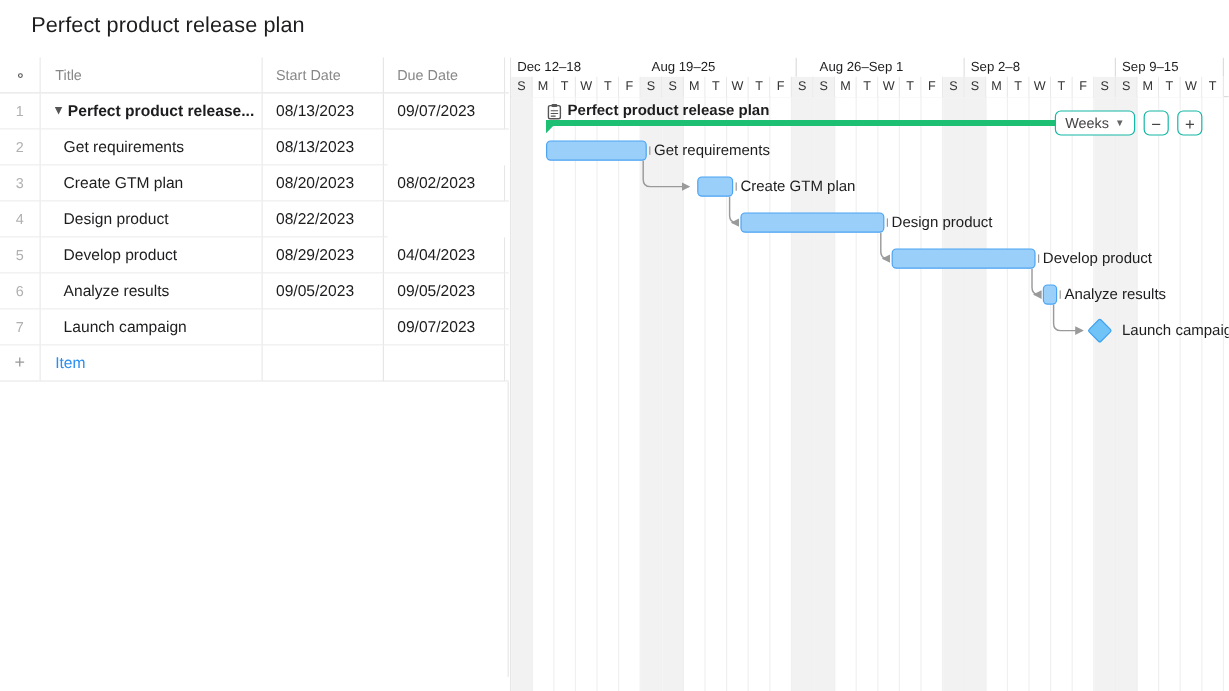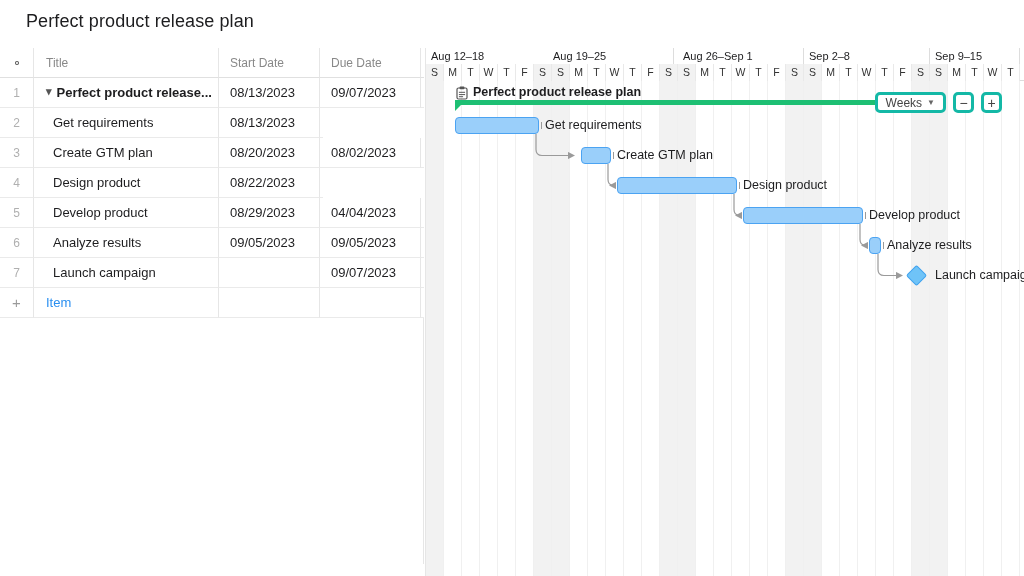--- a/index.html
+++ b/index.html
@@ -110,21 +110,21 @@
     white-space: nowrap;
   }
   .clip-icon { position:absolute; }
 
   
   .conn { position: absolute; overflow: visible; }
 
   
   .toolbar { position: absolute; right: 22px; top: 92px; display: flex; align-items: center; gap: 7px; }
   .tb-btn {
-    background: #fff; border: 3px solid #14b8a6; border-radius: 5px;
+    background: #fff; border: 1px solid #14b8a6; border-radius: 5px;
     height: 21px; display: flex; align-items: center; justify-content: center;
     color: #444; font-size: 12px; cursor: pointer;
   }
   .tb-zoom-select { padding: 0 8px; gap: 5px; }
   .tb-sq { width: 21px; font-size: 14px; line-height: 1; }
   .caret { font-size: 8px; color:#666; }
 </style>
 </head>
 <body>
 
@@ -214,22 +214,22 @@
       <div class="cell c-date"></div>
       <div class="cell c-tail"></div>
     </div>
 
     <div class="grid-filler"></div>
   </div>
 
   <div class="timeline">
 
     <div class="tl-weeks" id="weeks-row">
-        <div class="tl-week" style="left: 0px; width: 126px;">Aug 12–18</div>
-        <div class="tl-week" style="left: 122px; width: 126px;">Aug 19–25</div>
+        <div class="tl-week" style="left: 0px; width: 126px;">Dec 12–18</div>
+        <div class="tl-week" style="left: 112px; width: 126px;">Aug 19–25</div>
         <div class="tl-week" style="left: 252px; width: 126px;">Aug 26–Sep 1</div>
         <div class="tl-week" style="left: 378px; width: 126px;">Sep 2–8</div>
         <div class="tl-week" style="left: 504px; width: 90px;">Sep 9–15</div>
       </div>
     <div class="tl-days" id="days-row">
         <div class="tl-day we" style="left: 0px;">S</div>
         <div class="tl-day" style="left: 18px;">M</div>
         <div class="tl-day" style="left: 36px;">T</div>
         <div class="tl-day" style="left: 54px;">W</div>
         <div class="tl-day" style="left: 72px;">T</div>

